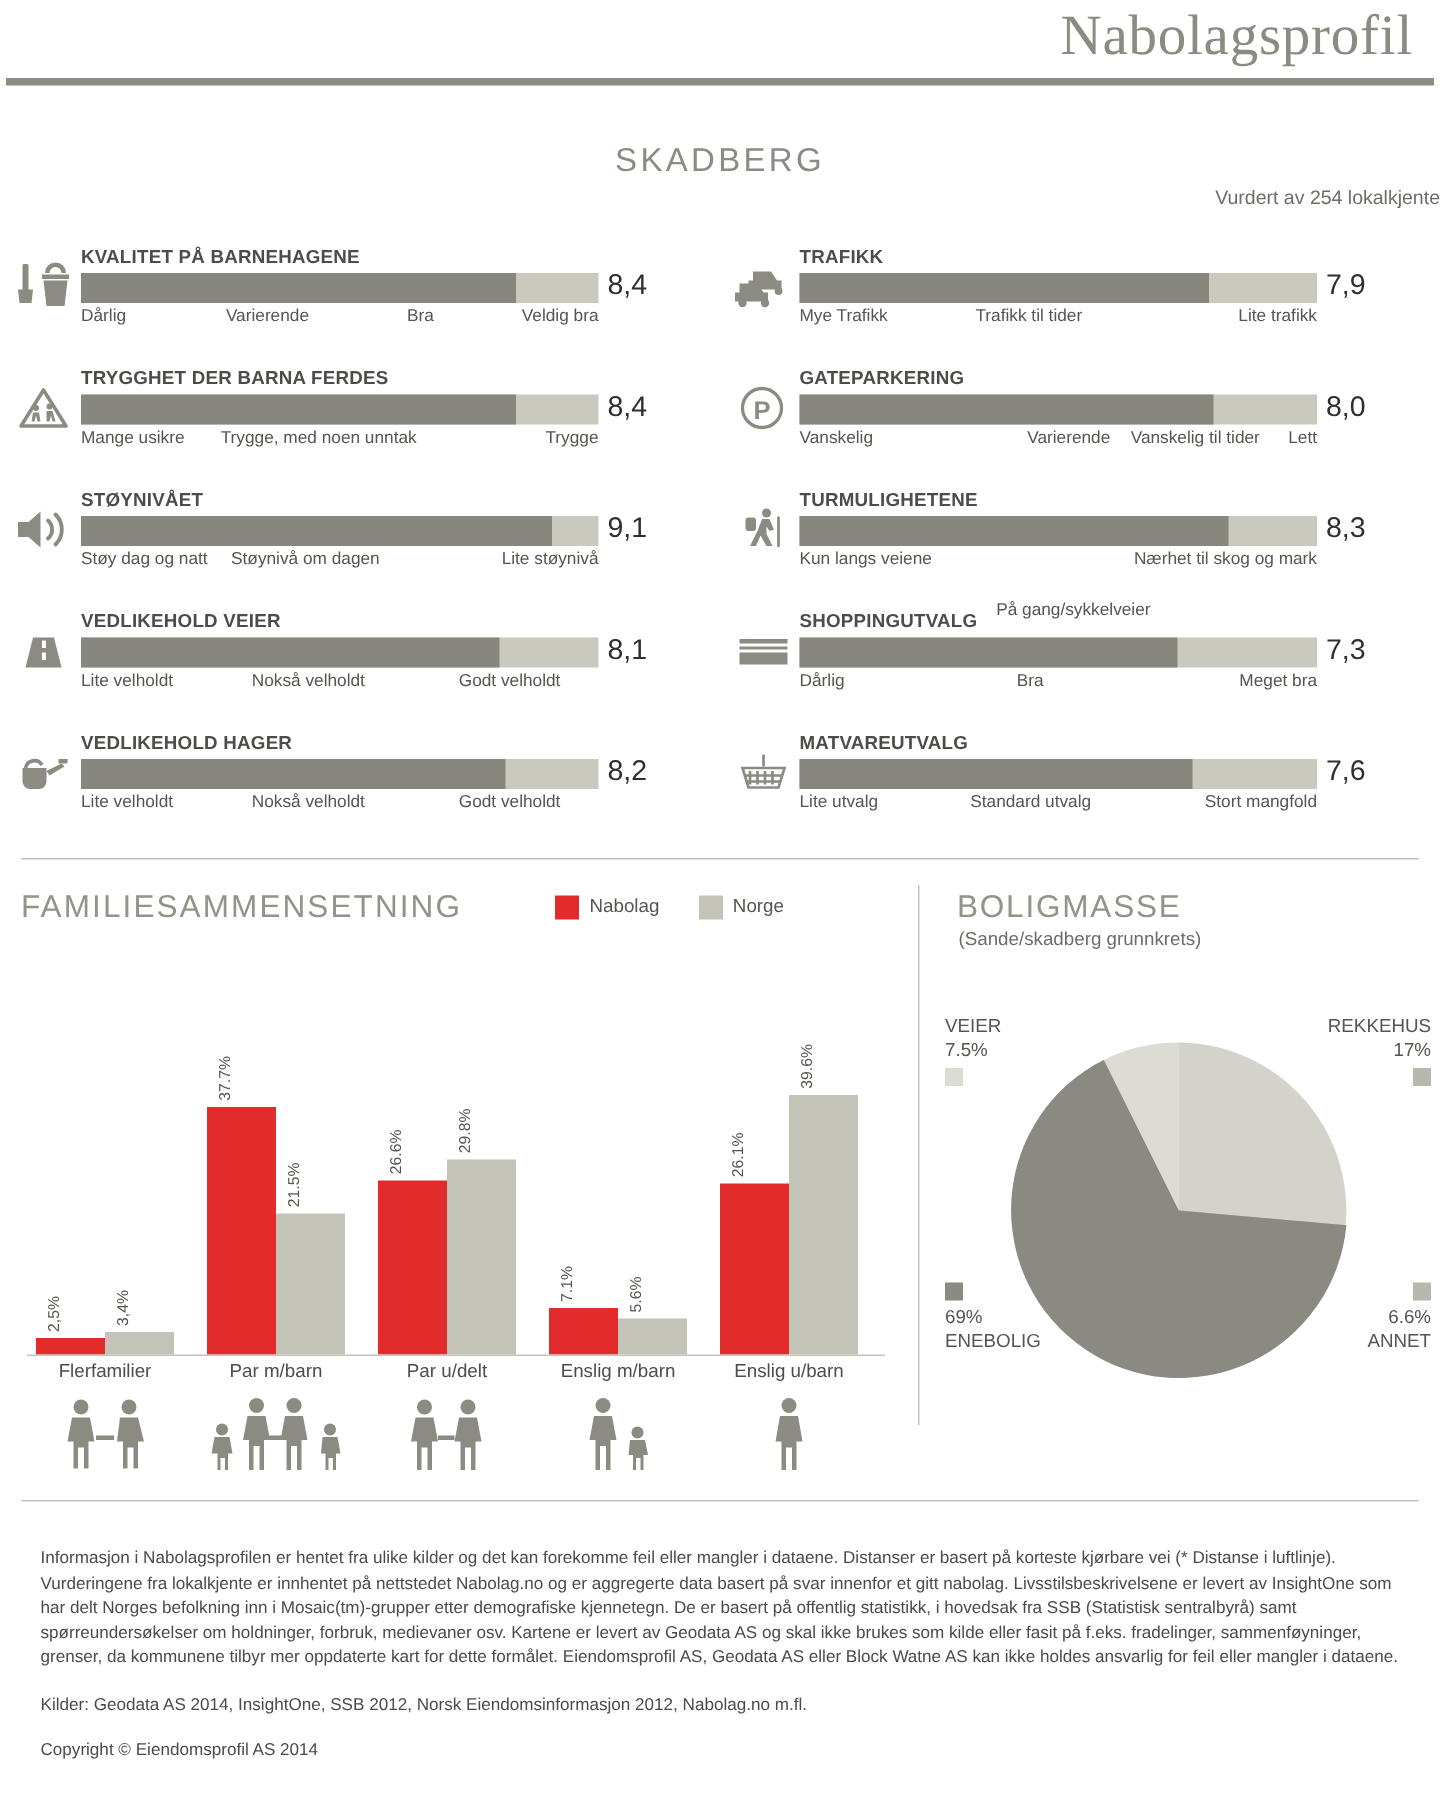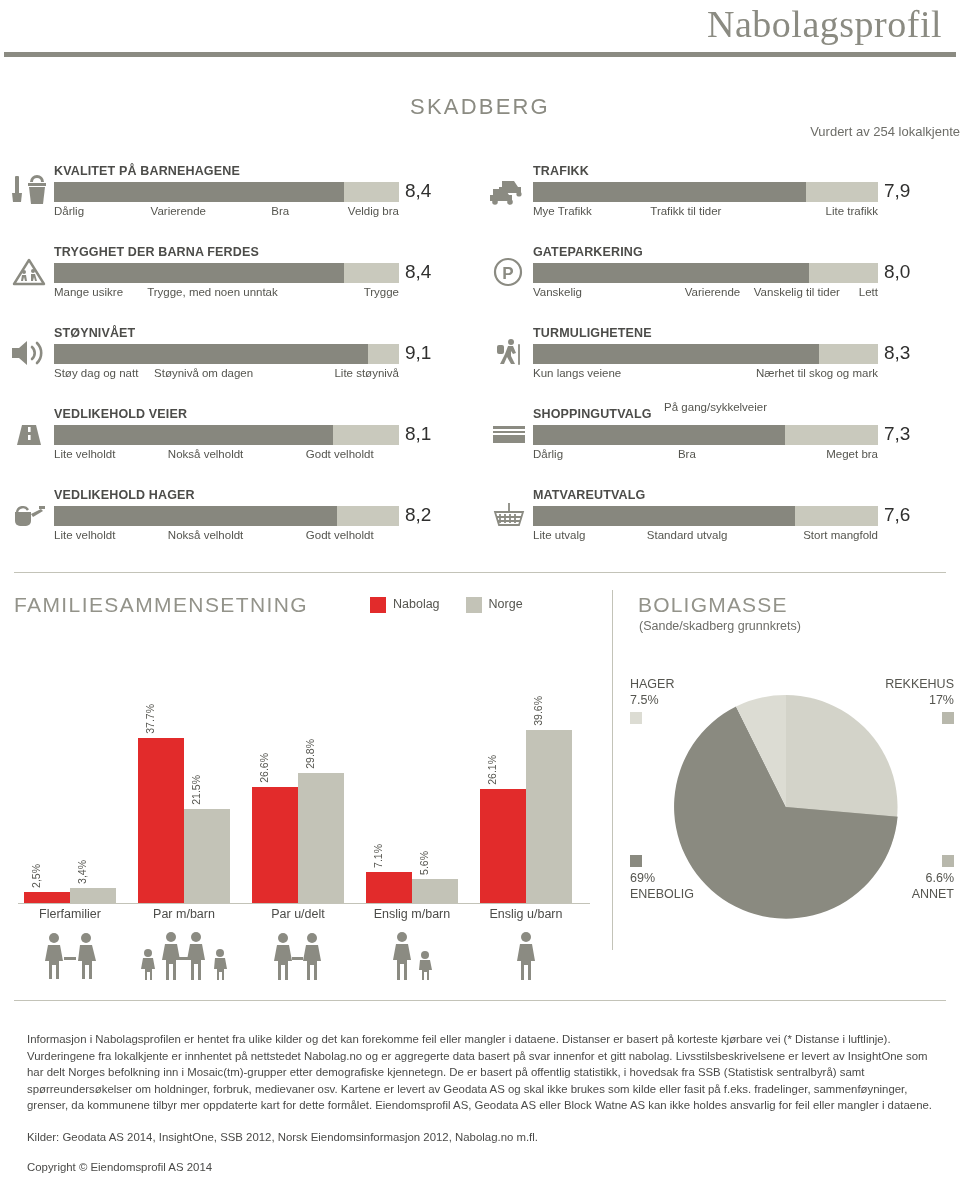--- a/index.html
+++ b/index.html
@@ -527,21 +527,21 @@
 
         <path d="M122 122 L220.2 175.0 A112 112 0 0 1 233.6 131.8 Z" fill="#b8b8ac"></path>
 
         <path d="M122 122 L233.6 131.8 A112 112 0 1 1 72.0 21.5 Z" fill="#8a8a80"></path>
 
         <path d="M122 122 L72.0 21.5 A112 112 0 0 1 122 10 Z" fill="#dcdcd3"></path>
       </svg>
     </div>
 
     <div class="plabel pl-blokk">
-      <div>HAGER</div>
+      <div>VEIER</div>
       <div>7.5%</div>
       <span class="key" style="background:#dcdcd3"></span>
     </div>
 
     <div class="plabel pl-rekke">
       <div>REKKEHUS</div>
       <div>17%</div>
       <span class="key" style="background:#b8b8ac"></span>
     </div>
 

